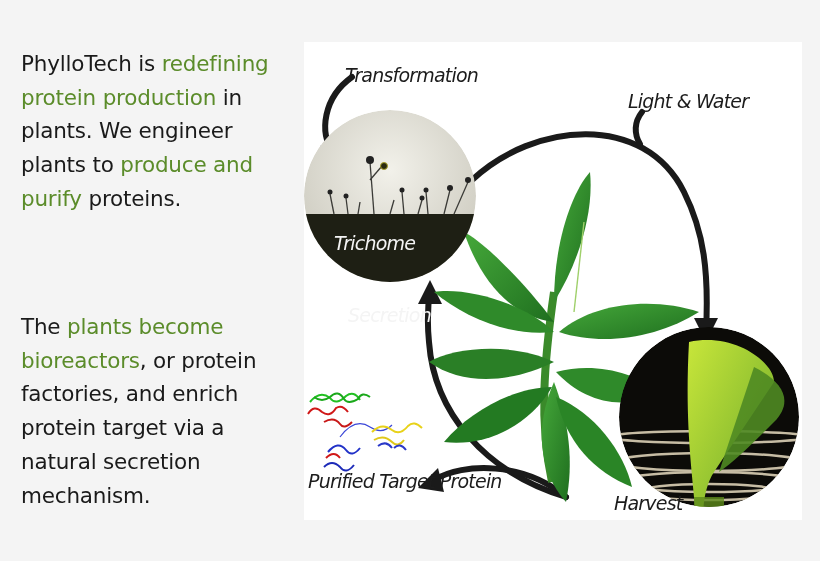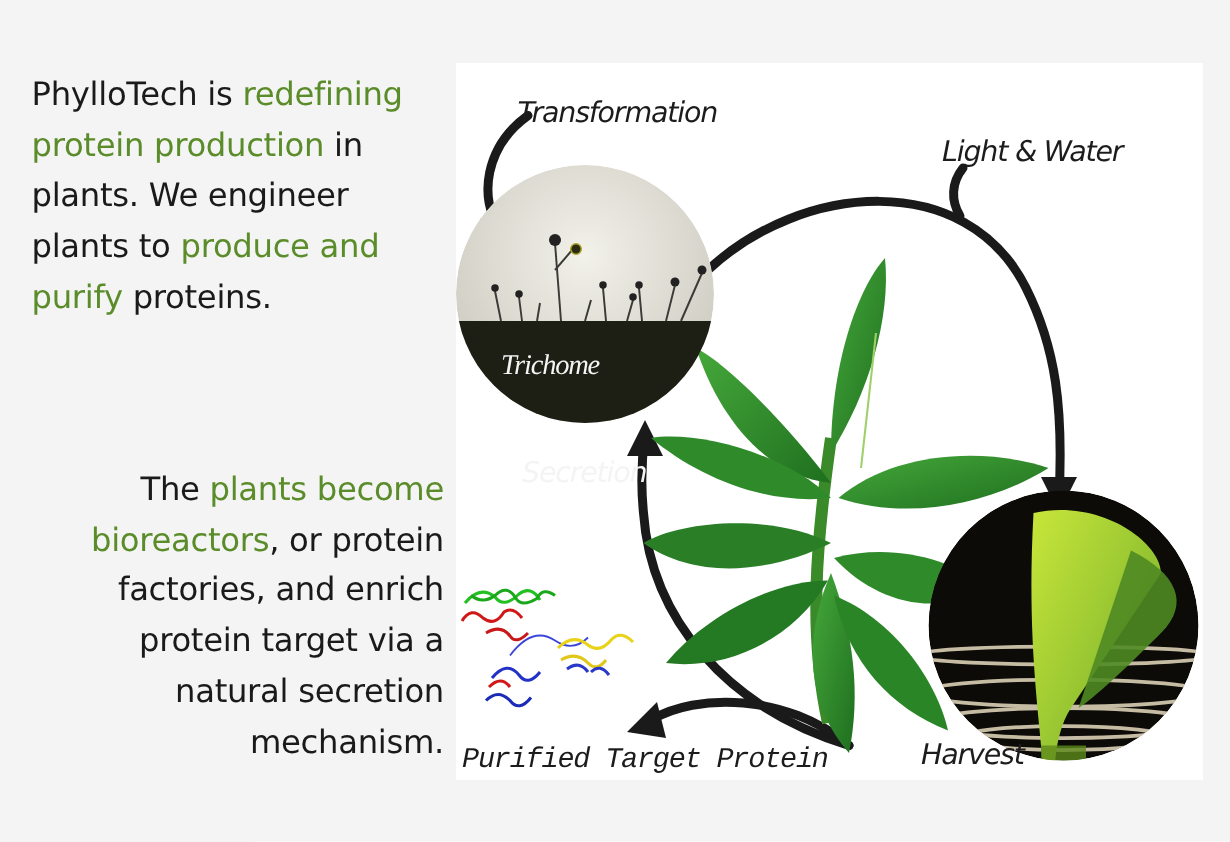--- a/index.html
+++ b/index.html
@@ -13,21 +13,21 @@
     .text-block {
       position: absolute;
       left: 21px;
       color: #1a1a1a;
       font-size: 21.5px;
       line-height: 33.7px;
       letter-spacing: -0.2px;
     }
     .text-block .hl { color: #5b8c2a; font-weight: normal; }
     #intro { top: 47px; width: 270px; }
-    #bio { top: 310px; width: 275px; text-align: right; }
+    #bio { top: 310px; width: 275px; }
 
     .panel {
       position: absolute;
       left: 304px; top: 42px;
       width: 498px; height: 478px;
       background: #ffffff;
       overflow: hidden;
     }
     .panel svg { position: absolute; left: 0; top: 0; }
 
@@ -159,17 +159,17 @@
       <path d="M 36 395 q 15 -20 30 -10 q 12 8 22 -2" stroke="#3a46d8" stroke-width="1.2"></path>
       <path d="M 68 390 q 10 -10 20 -2 q 8 6 16 -4 q 6 -6 14 2" stroke="#e8d21a"></path>
       <path d="M 70 398 q 10 -6 18 2 q 6 6 12 -2" stroke="#e0c81a"></path>
       <path d="M 74 404 q 8 -6 14 2" stroke="#2a38c8"></path>
       <path d="M 90 406 q 6 -6 12 2" stroke="#2a38c8"></path>
     </g>
   </svg>
 
   <div class="lbl" style="left:324px; top:50px;">Light &amp; Water</div>
   <div class="lbl" style="left:41px; top:24px;">Transformation</div>
-  <div class="lbl lbl-light" style="left:30px; top:192px;font-family:Liberation Serif, serif;">Trichome</div>
+  <div class="lbl lbl-light" style="left:30px; top:192px;">Trichome</div>
   <div class="lbl lbl-light" style="left:44px; top:216px;margin-top:48px;">Secretion</div>
   <div class="lbl" style="left:310px; top:452px;">Harvest</div>
-  <div class="lbl" style="left:4px; top:455px;font-family:Liberation Mono, monospace;">Purified Target Protein</div>
+  <div class="lbl" style="left:4px; top:430px;">Purified Target Protein</div>
 </div>
 
 </body></html>

